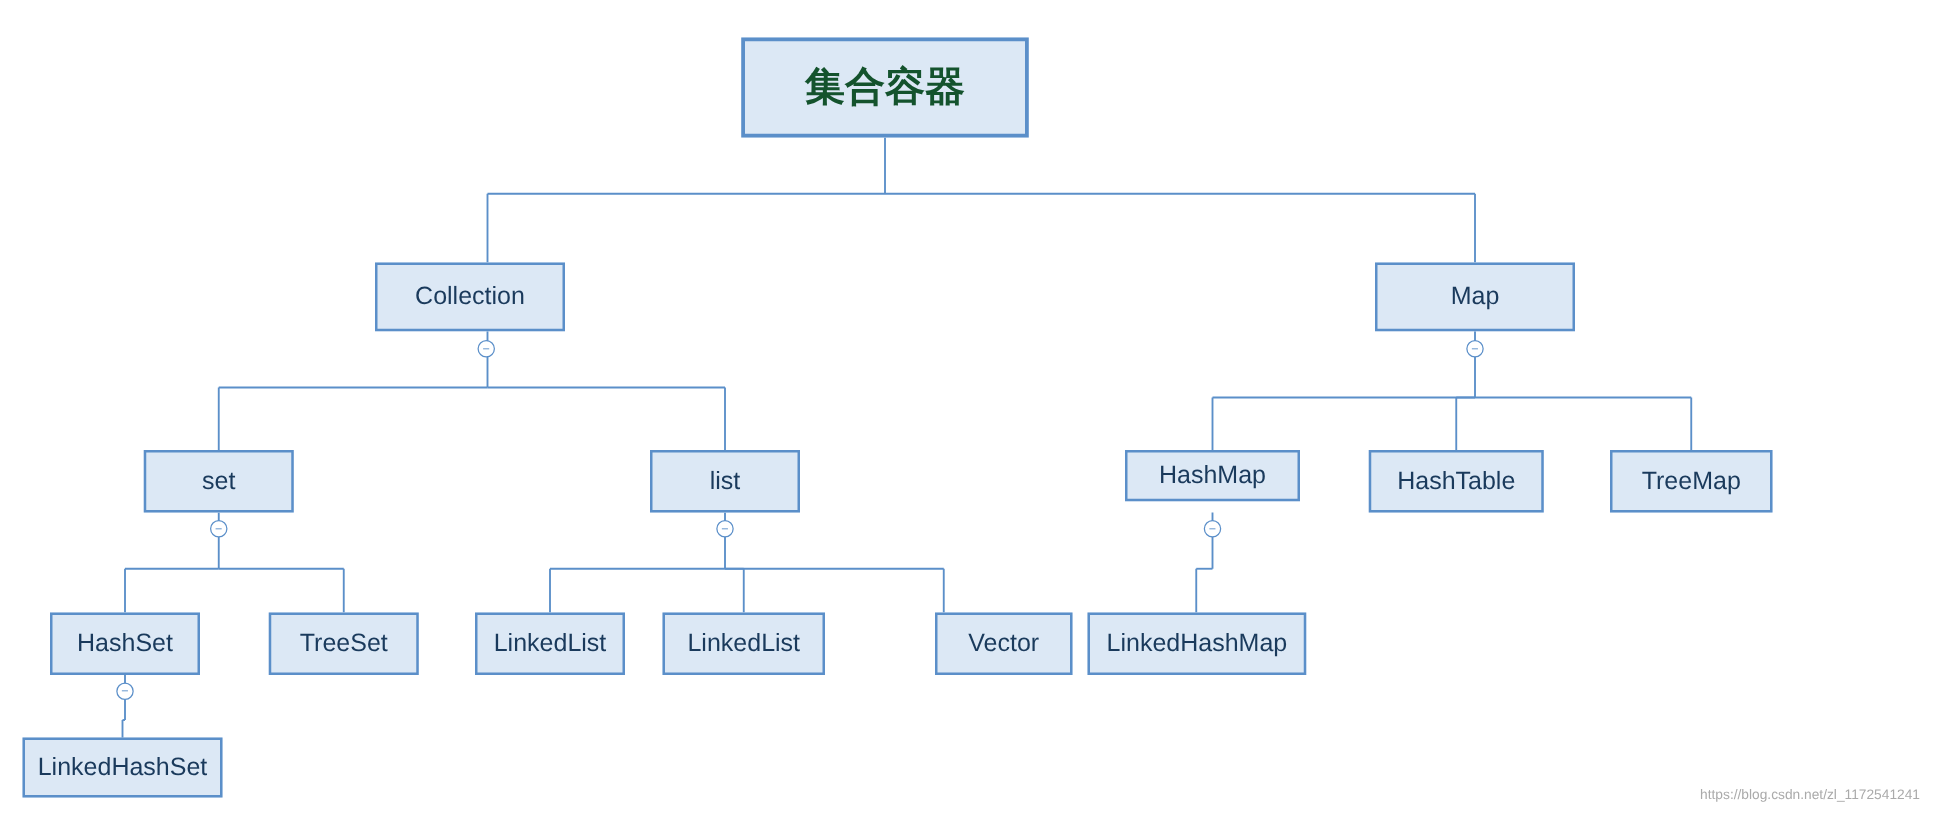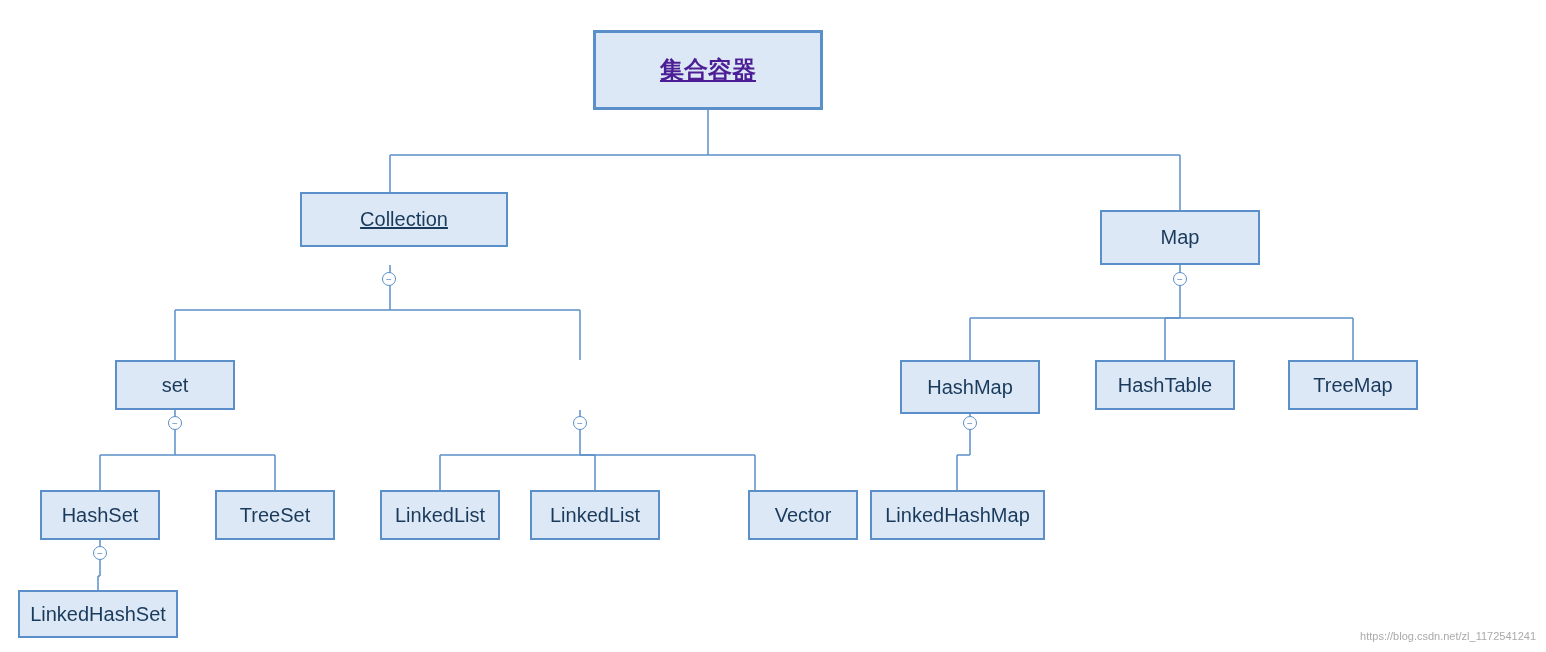--- a/index.html
+++ b/index.html
@@ -26,24 +26,23 @@
       display: flex;
       align-items: center;
       justify-content: center;
       font-size: 20px;
       color: #1a3a5c;
       text-align: center;
     }
 
     .node-root {
       border: 3px solid #5b8fc9;
-      font-size: 24px;
+      font-size: 32px;
       font-weight: bold;
-      color: #4c1d95;
-      text-decoration: underline;
+      color: #14532d;
     }
 
     .watermark {
       position: absolute;
       bottom: 10px;
       right: 10px;
       font-size: 11px;
       color: #aaa;
     }
 
@@ -126,39 +125,42 @@
 
     <line x1="100" y1="540" x2="100" y2="576" stroke="#5b8fc9" stroke-width="1.5"></line>
     <line x1="100" y1="576" x2="98" y2="576" stroke="#5b8fc9" stroke-width="1.5"></line>
     <line x1="98" y1="576" x2="98" y2="600" stroke="#5b8fc9" stroke-width="1.5"></line>
   </svg>
 
   <div class="node node-root" style="left:593px; top:30px; width:230px; height:80px;">
     <span>集合容器</span>
   </div>
 
-  <div class="node" style="left:300px; top:192px; width:208px; height:55px; font-size:20px;text-decoration:underline;">
+  <div class="node" style="left:300px; top:210px; width:152px; height:55px; font-size:20px;">
     <span>Collection</span>
   </div>
 
   <div class="collapse-dot" style="left:382px; top:272px;">−</div>
 
   <div class="node" style="left:1100px; top:210px; width:160px; height:55px; font-size:20px;">
     <span>Map</span>
   </div>
   <div class="collapse-dot" style="left:1173px; top:272px;">−</div>
 
   <div class="node" style="left:115px; top:360px; width:120px; height:50px;">
     <span>set</span>
   </div>
   <div class="collapse-dot" style="left:168px; top:416px;">−</div>
 
+  <div class="node" style="left:520px; top:360px; width:120px; height:50px;">
+    <span>list</span>
+  </div>
   <div class="collapse-dot" style="left:573px; top:416px;">−</div>
 
-  <div class="node" style="left:900px; top:360px; width:140px; height:54px;">
+  <div class="node" style="left:900px; top:360px; width:140px; height:41px;">
     <span>HashMap</span>
   </div>
   <div class="collapse-dot" style="left:963px; top:416px;">−</div>
 
   <div class="node" style="left:1095px; top:360px; width:140px; height:50px;">
     <span>HashTable</span>
   </div>
 
   <div class="node" style="left:1288px; top:360px; width:130px; height:50px;text-align:center;">
     <span>TreeMap</span>

